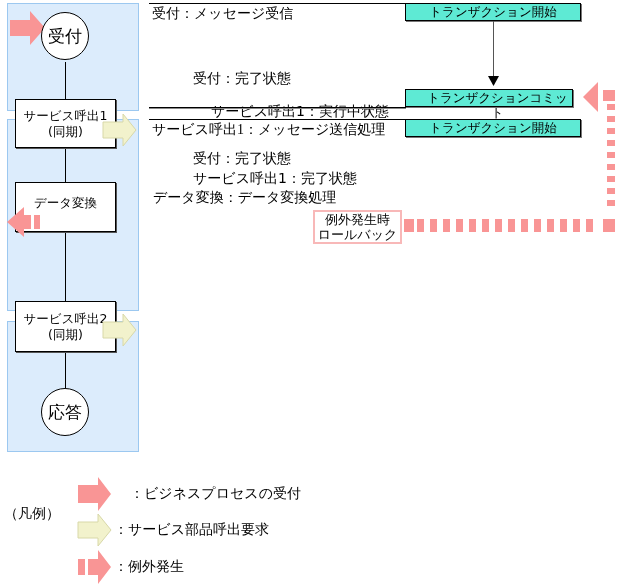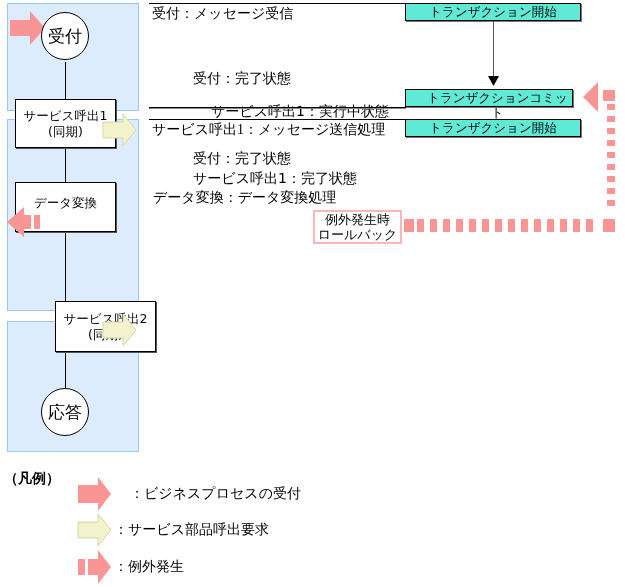--- a/index.html
+++ b/index.html
@@ -50,21 +50,21 @@
 </svg>
 
 <div class="box" style="left:15px; top:182px; width:101px; height:50px;">
   <span style="margin-top:-8px;">データ変換</span>
 </div>
 <svg style="left:7px; top:207px;" width="36" height="34">
   <polygon points="0,15 17,0 17,8 24,8 24,22 17,22 17,30" fill="#f99595"></polygon>
   <rect x="27" y="8" width="6" height="14" fill="#f99595"></rect>
 </svg>
 
-<div class="box" style="left:15px; top:301px; width:101px; height:51px;margin-left:40px;">
+<div class="box" style="left:15px; top:301px; width:101px; height:51px;">
   <span>サービス呼出2</span>
   <span>(同期)</span>
 </div>
 <svg style="left:103px; top:314px;" width="34" height="32">
   <polygon points="0,8 20,8 20,0 33,16 20,32 20,24 0,24" fill="#f2f2cc" stroke="#d8d8a8" stroke-width="1"></polygon>
 </svg>
 
 <div class="circle" style="left:41px; top:388px;">
   <span>応答</span>
 </div>
@@ -122,21 +122,21 @@
   <rect x="95" y="139" width="7" height="13" fill="#f99595"></rect>
   <rect x="108" y="139" width="7" height="13" fill="#f99595"></rect>
   <rect x="121" y="139" width="7" height="13" fill="#f99595"></rect>
   <rect x="134" y="139" width="7" height="13" fill="#f99595"></rect>
   <rect x="147" y="139" width="7" height="13" fill="#f99595"></rect>
   <rect x="160" y="139" width="7" height="13" fill="#f99595"></rect>
   <rect x="173" y="139" width="7" height="13" fill="#f99595"></rect>
   <rect x="186" y="139" width="7" height="13" fill="#f99595"></rect>
 </svg>
 
-<div class="lbl" style="left:4px; top:471px;font-weight:bold;">（凡例）</div>
+<div class="lbl" style="left:4px; top:506px;">（凡例）</div>
 
 <svg style="left:78px; top:477px;" width="36" height="34">
   <polygon points="0,8 20,8 20,0 33,17 20,34 20,26 0,26" fill="#f99595"></polygon>
 </svg>
 <div class="lbl" style="left:114px; top:486px;margin-left:16px;">：ビジネスプロセスの受付</div>
 
 <svg style="left:78px; top:514px;" width="36" height="32">
   <polygon points="0,8 20,8 20,0 33,16 20,32 20,24 0,24" fill="#f2f2cc" stroke="#d8d8a8" stroke-width="1"></polygon>
 </svg>
 <div class="lbl" style="left:114px; top:522px;">：サービス部品呼出要求</div>

